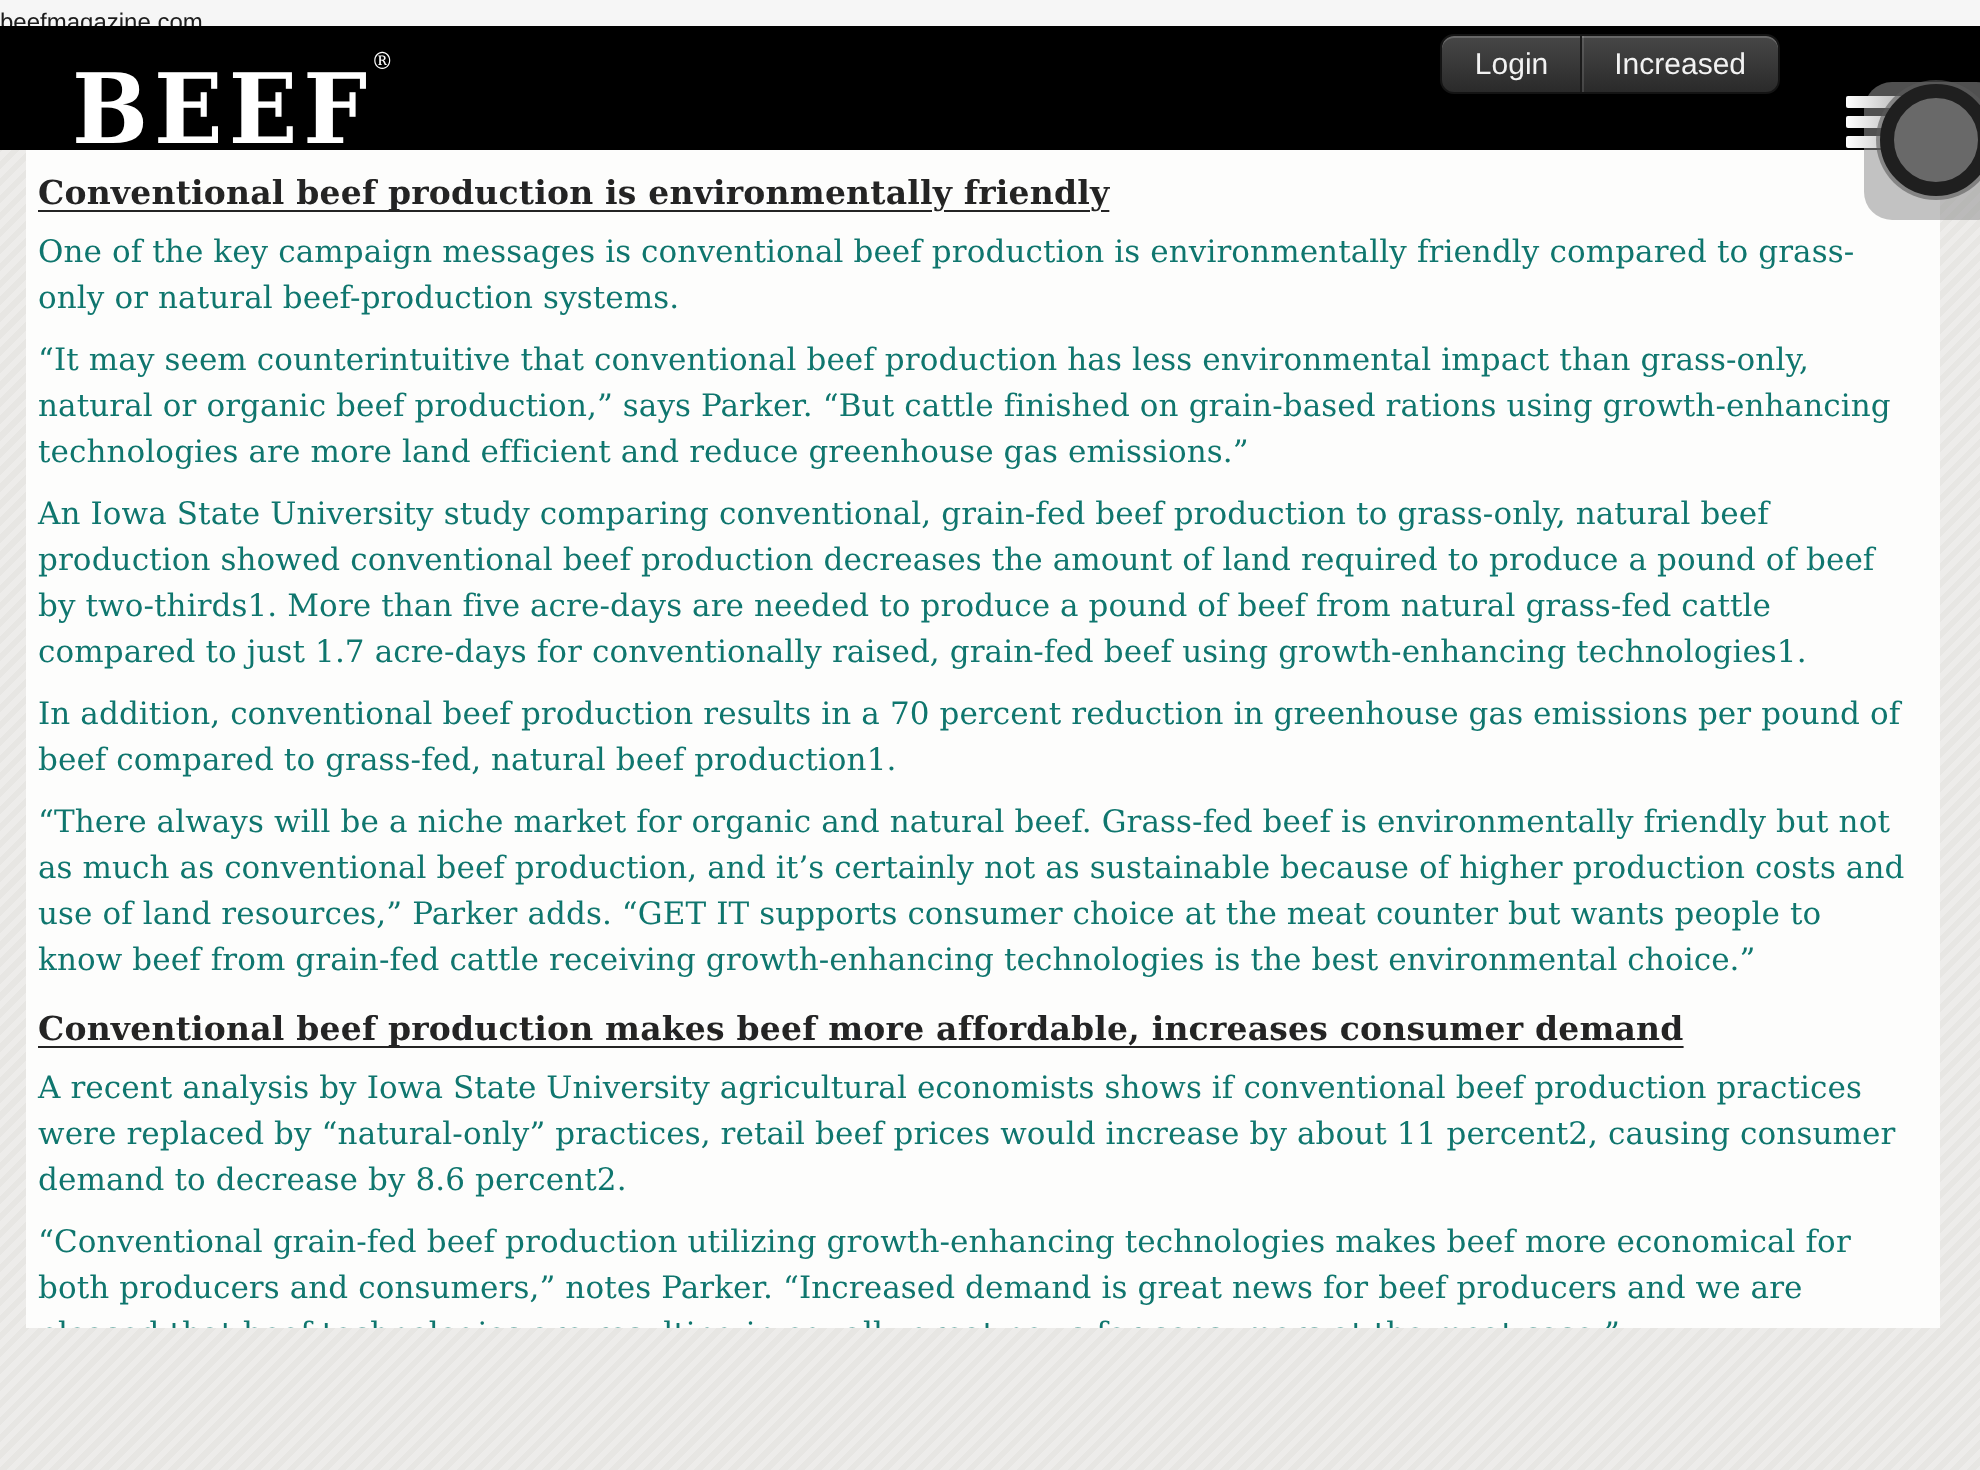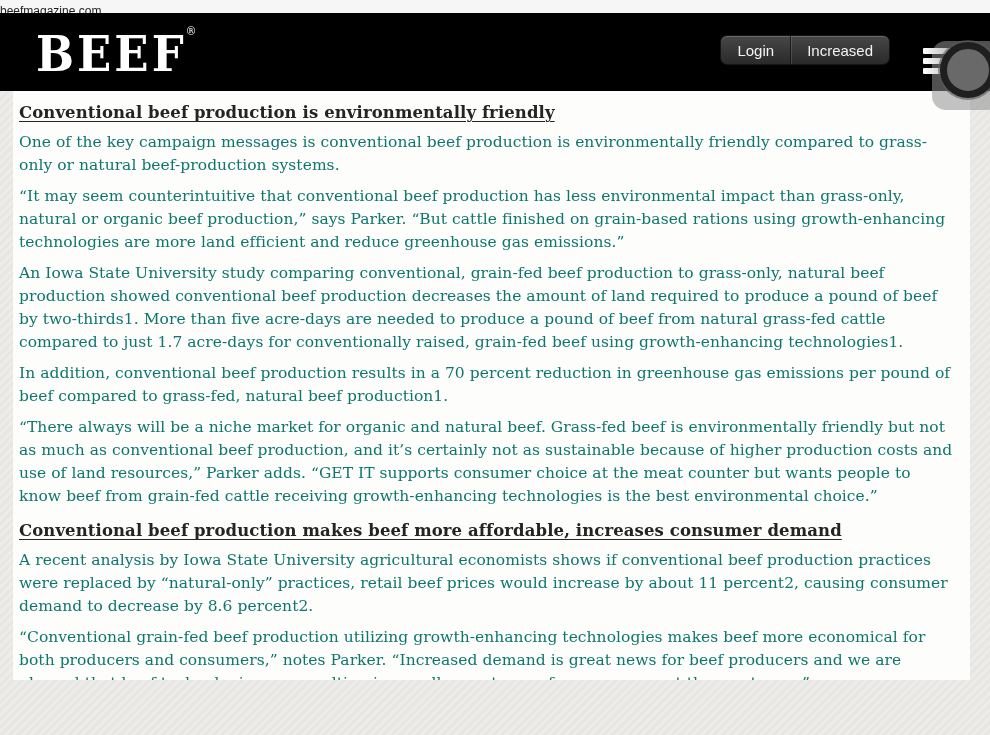--- a/index.html
+++ b/index.html
@@ -25,21 +25,21 @@
     font-size: 12px;
     color: #1c1c1c;
     line-height: 14px;
     display: inline-block;
     margin-top: -2px;
   }
 
   
   .site-header {
     position: relative;
-    height: 78px;
+    height: 62px;
     background: #000;
     z-index: 4;
   }
   .logo {
     position: absolute;
     left: 36px;
     top: 12px;
     color: #fff;
     font-family: "DejaVu Serif", serif;
     font-weight: 900;
@@ -53,21 +53,21 @@
   .logo sup {
     font-size: 11px;
     font-weight: 400;
     letter-spacing: 0;
     vertical-align: 34px;
     margin-left: -1px;
   }
   .auth-group {
     position: absolute;
     right: 100px;
-    top: 22px;
+    top: 4px;
     height: 30px;
     display: flex;
     align-items: stretch;
     background: linear-gradient(#474747, #2a2a2a);
     border: 1px solid #141414;
     border-radius: 7px;
     box-shadow: inset 0 1px 0 rgba(255,255,255,0.18);
     overflow: hidden;
   }
   .auth-group button {

